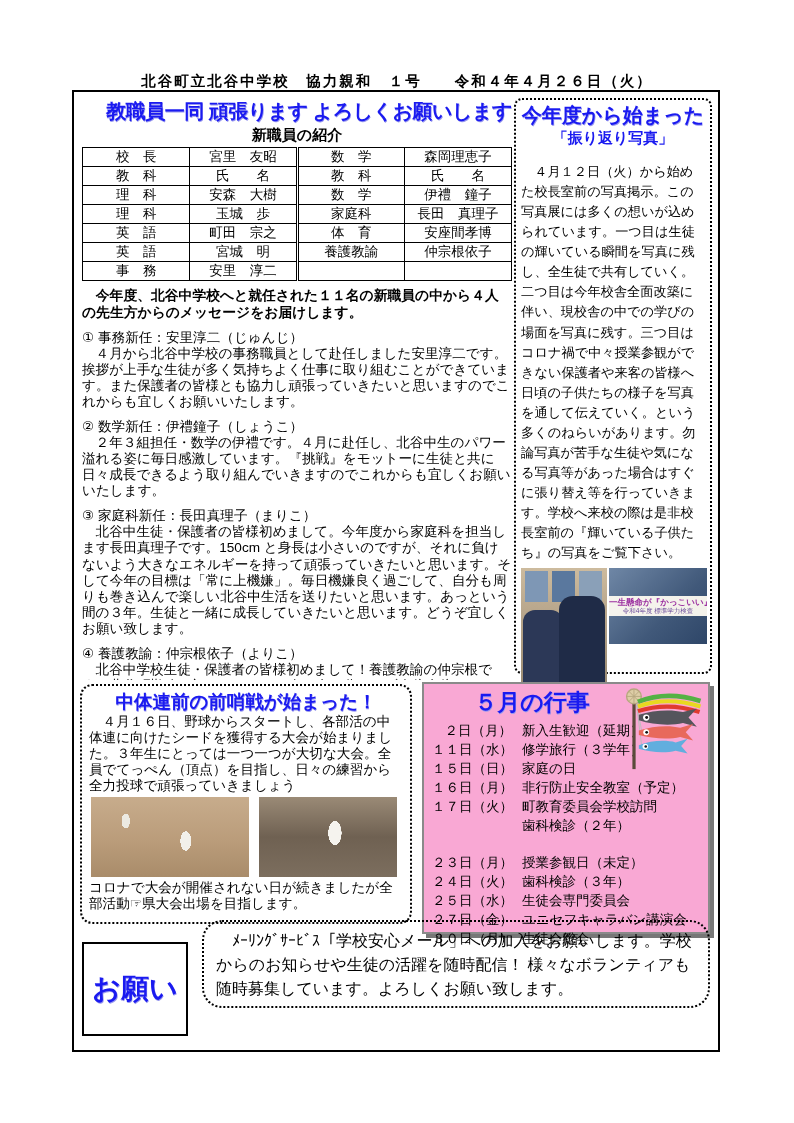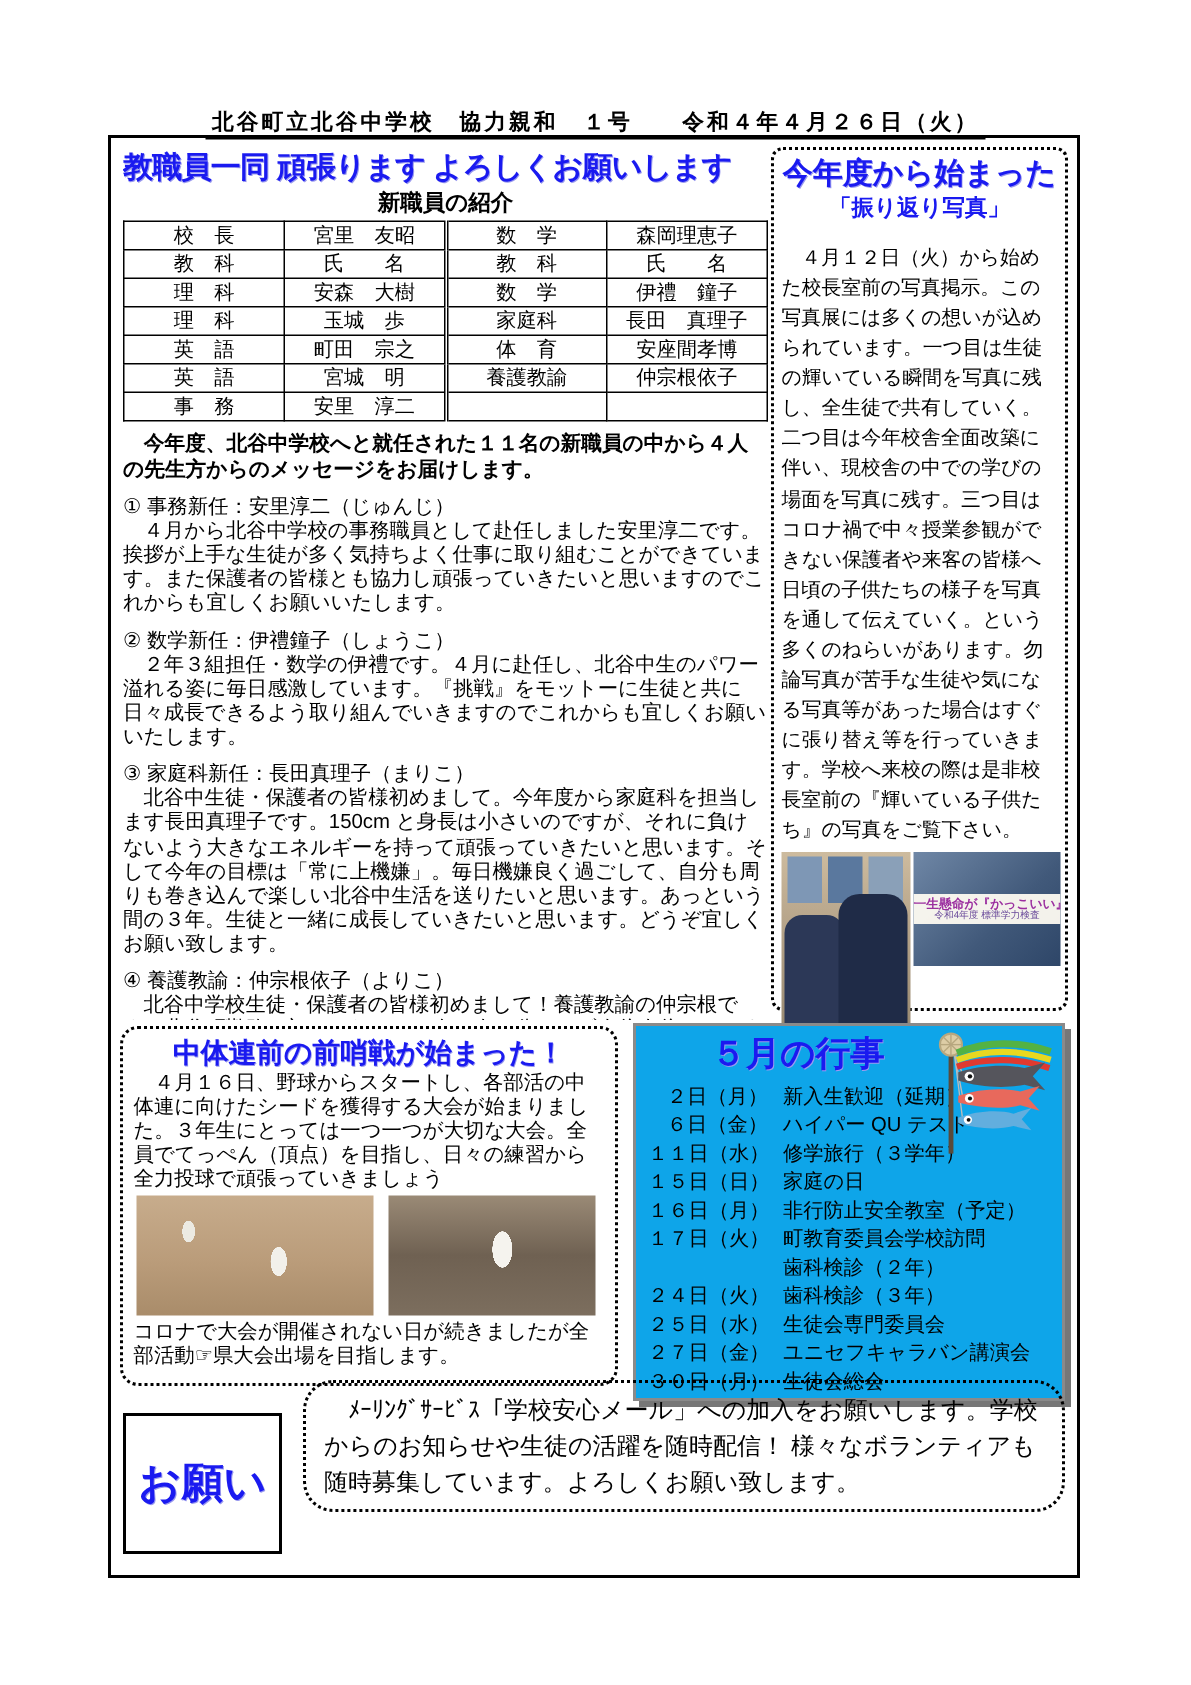--- a/index.html
+++ b/index.html
@@ -11,21 +11,21 @@
   }
   .header-line { position:absolute; left:72px; top:72px; width:650px; text-align:center;
     font-size:14.5px; font-weight:bold; letter-spacing:2px; }
   .header-line span { border-bottom:2px solid #000; padding:0 4px 1px 4px; }
 
   .outer { position:absolute; left:72px; top:90px; width:648px; height:962px; border:2.5px solid #000; }
 
   
   .left-col { position:absolute; left:8px; top:6px; width:430px; height:582px; overflow:hidden; }
   .main-title { color:#1a1af0; font-weight:bold; font-size:20px; letter-spacing:-0.5px;
-    text-align:left; white-space:nowrap; text-shadow:0.6px 0.6px 0 #9a9aee; }
+    text-align:right; white-space:nowrap; text-shadow:0.6px 0.6px 0 #9a9aee; }
   .table-title { font-weight:bold; font-size:15px; text-align:center; margin:1px 0 2px 0; }
   table.staff { border-collapse:collapse; width:100%; font-size:13.5px; table-layout:fixed; }
   table.staff td { border:1.6px solid #000; text-align:center; height:17px; padding:0 2px;
     overflow:hidden; white-space:nowrap; }
   table.staff td.mid { border-left:3px double #000; }
   .c1 { width:88px; } .c2 { width:122px; } .c3 { width:92px; } .c4 { width:124px; }
   .intro { font-weight:bold; font-size:13.8px; line-height:1.2; margin-top:7px; }
   .msg { font-size:13.6px; line-height:1.18; margin-top:9px; }
 
   
@@ -73,21 +73,21 @@
       radial-gradient(ellipse 7px 12px at 22% 30%, #eceae2 60%, rgba(0,0,0,0) 61%),
       linear-gradient(180deg,#c7ac8c 0%,#ba9c7a 55%,#a98c6a 100%); }
   .bp2 { width:138px; height:80px;
     background:
       radial-gradient(ellipse 11px 20px at 55% 45%, #f5f3ee 60%, rgba(0,0,0,0) 61%),
       linear-gradient(180deg,#9a8a76 0%,#6f6152 50%,#7c6e5e 100%); }
   .sports-footer { font-size:13.6px; line-height:1.18; }
 
   
   .schedule-box { position:absolute; left:348px; top:590px; width:288px; height:252px;
-    border:2px solid #8a8a8a; box-shadow:4px 4px 0 #777; background:#0ea5e9; padding:3px 8px; }
+    border:2px solid #8a8a8a; box-shadow:4px 4px 0 #777; background:#f9a8d4; padding:3px 8px; }
   .schedule-title { color:#1a1af0; font-weight:bold; font-size:23px; text-align:center;
     width:200px; text-shadow:0.6px 0.6px 0 #9a9aee; }
   .sched-list { margin-top:3px; font-size:13.5px; }
   .sched-item { display:flex; line-height:19px; }
   .sched-date { width:80px; text-align:right; white-space:pre; flex:none; }
   .sched-event { margin-left:10px; white-space:nowrap; }
   .gap { margin-top:18px; }
   .koi { position:absolute; right:2px; top:2px; }
 
   
@@ -246,43 +246,43 @@
       <circle cx="34" cy="65.5" r="3" fill="#fff"></circle>
         <circle cx="34.5" cy="65.5" r="1.4" fill="#111"></circle>
     </svg>
 
     <div class="sched-list">
       <div class="sched-item">
         <div class="sched-date">２日（月）</div>
         <div class="sched-event">新入生歓迎（延期）</div>
       </div>
       <div class="sched-item">
-        <div class="sched-date">６日（金）</div>
-        <div class="sched-event">ハイパー QU テスト</div>
-      </div>
-      <div class="sched-item">
         <div class="sched-date">１１日（水）</div>
         <div class="sched-event">修学旅行（３学年）</div>
       </div>
       <div class="sched-item">
         <div class="sched-date">１５日（日）</div>
         <div class="sched-event">家庭の日</div>
       </div>
       <div class="sched-item">
         <div class="sched-date">１６日（月）</div>
         <div class="sched-event">非行防止安全教室（予定）</div>
       </div>
       <div class="sched-item">
         <div class="sched-date">１７日（火）</div>
         <div class="sched-event">町教育委員会学校訪問</div>
       </div>
       <div class="sched-item">
         <div class="sched-date"></div>
         <div class="sched-event">歯科検診（２年）</div>
       </div>
+      <div class="sched-item gap">
+        <div class="sched-date">２３日（月）</div>
+        <div class="sched-event">授業参観日（未定）</div>
+      </div>
       <div class="sched-item">
         <div class="sched-date">２４日（火）</div>
         <div class="sched-event">歯科検診（３年）</div>
       </div>
       <div class="sched-item">
         <div class="sched-date">２５日（水）</div>
         <div class="sched-event">生徒会専門委員会</div>
       </div>
       <div class="sched-item">
         <div class="sched-date">２７日（金）</div>

